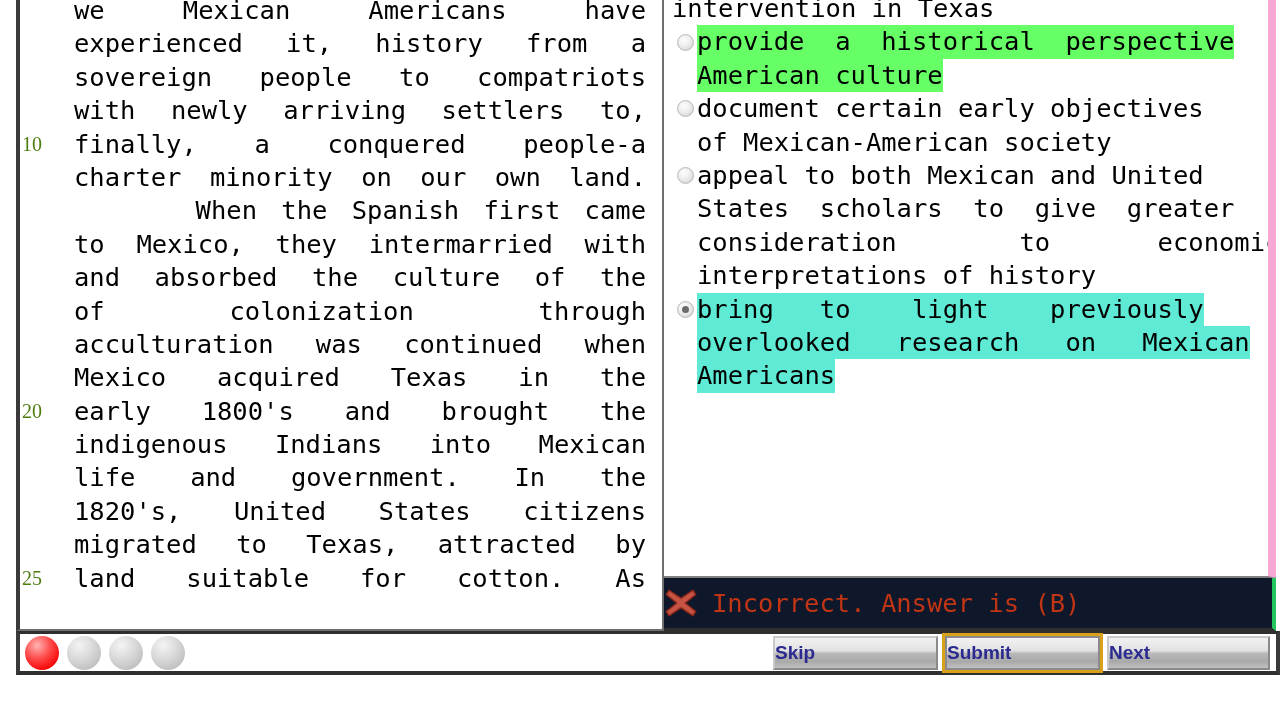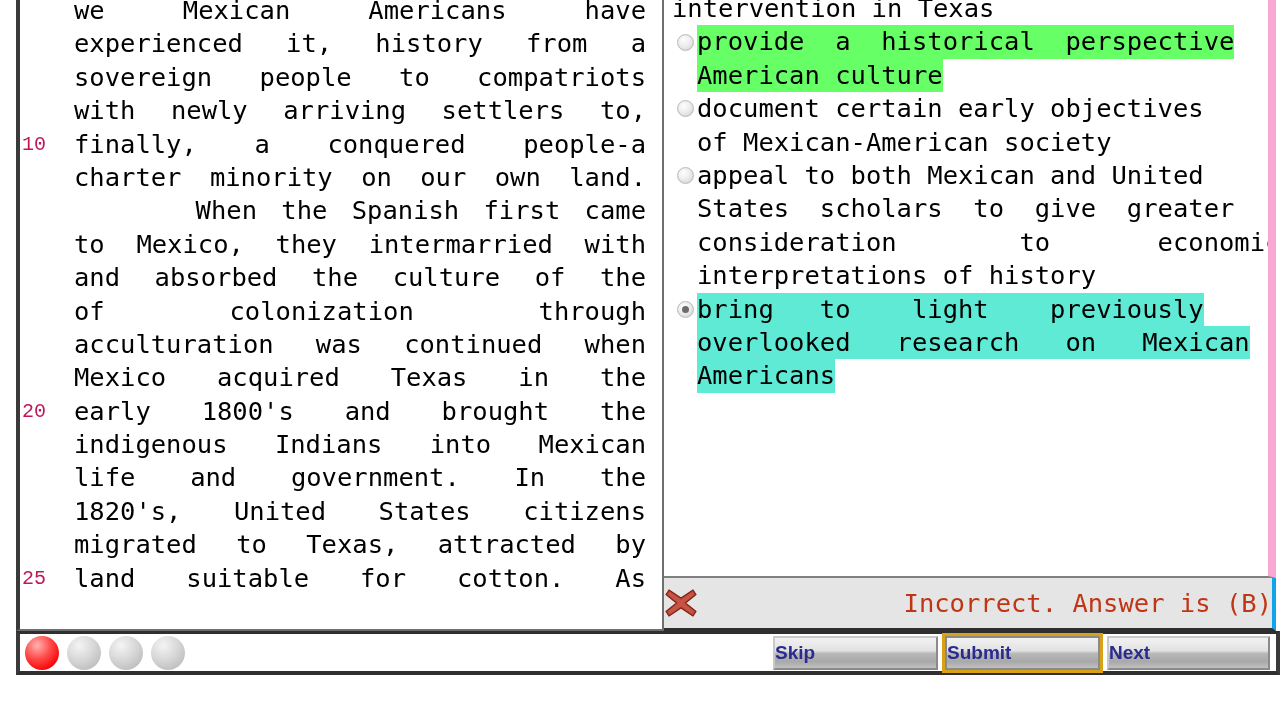--- a/index.html
+++ b/index.html
@@ -58,22 +58,22 @@
     font-family: "DejaVu Sans Mono", monospace;
   }
 
   .passage-line .ln {
     position: absolute;
     left: 2px;
     top: 0;
     width: 42px;
     text-align: left;
     font-size: 20px;
-    color: #be185d;
-    font-family: Liberation Mono, monospace;
+    color: #4d7c0f;
+    font-family: Liberation Serif, serif;
   }
 
   .passage-line .tx {
     display: block;
     margin-left: 54px;
     width: 572px;
     text-align: justify;
     text-align-last: justify;
     white-space: pre-wrap;
     word-spacing: 0px;
@@ -161,26 +161,26 @@
   .hl-green .cline { background: #66ff66; }
   .hl-red   .cline { background: #5eead4; }
 
   .choice.c-green .radio { top: 9px; }
 
   
   #feedback-bar {
     position: relative;
     width: 612px;
     height: 53px;
-    background: #e5e5e5;
-    border-right: 4px solid #0ea5e9;
+    background: #0f172a;
+    border-right: 4px solid #22c55e;
     border-bottom: 3px solid #2f2f2f;
     display: flex;
     align-items: center;
-    justify-content: space-between;
+    justify-content: flex-start;
     gap: 14px;
   }
 
   #x-icon {
     width: 34px;
     height: 32px;
     flex: none;
     display: block;
   }
 

